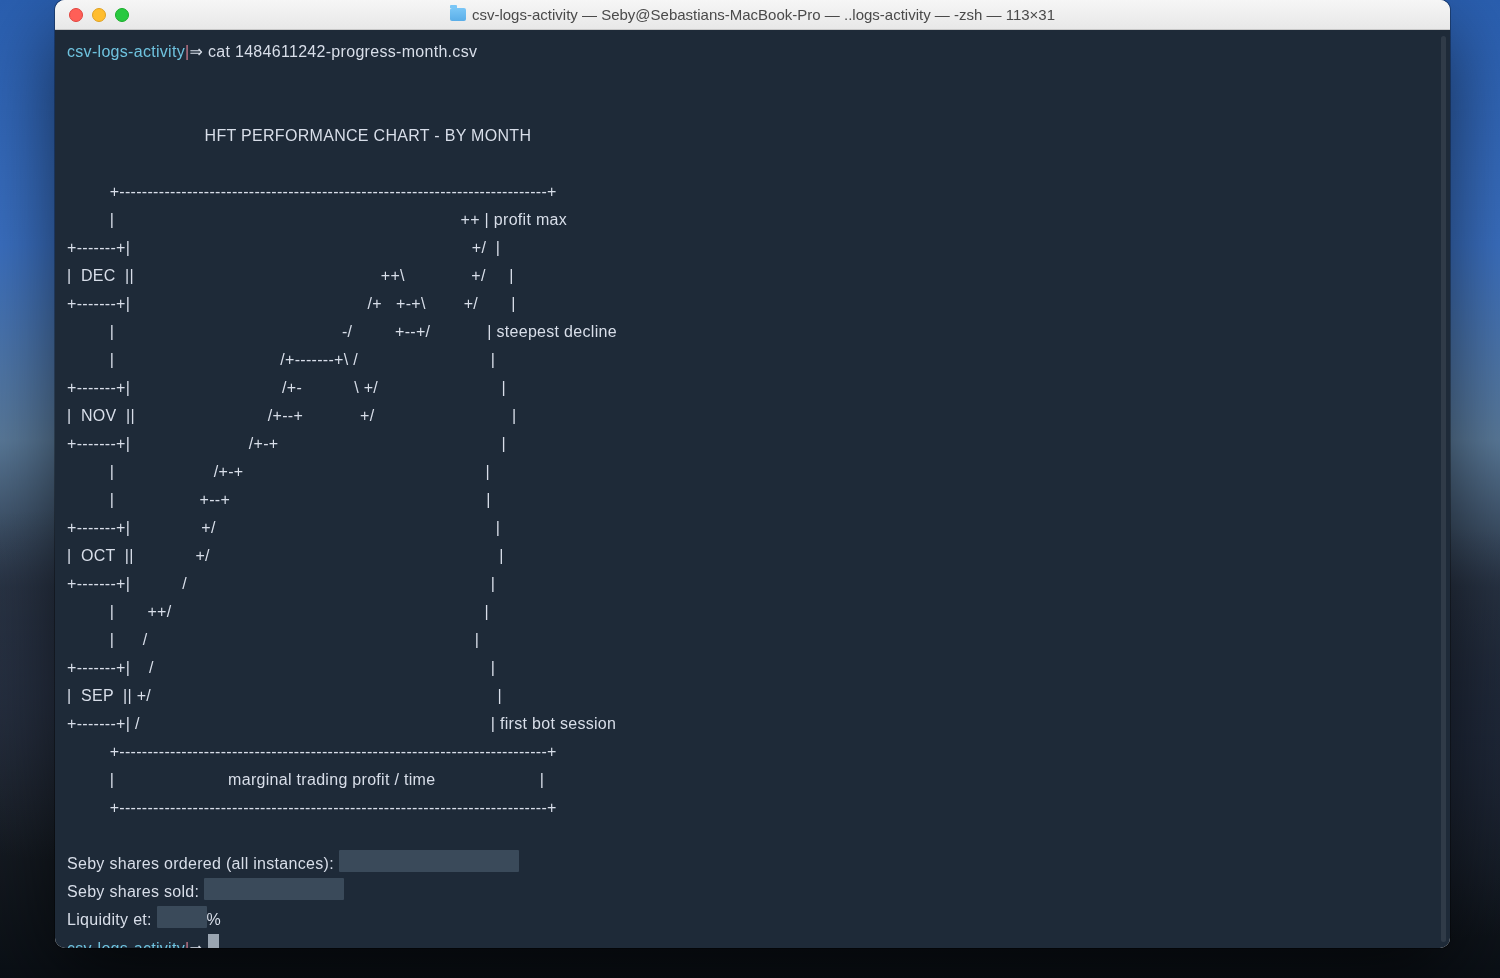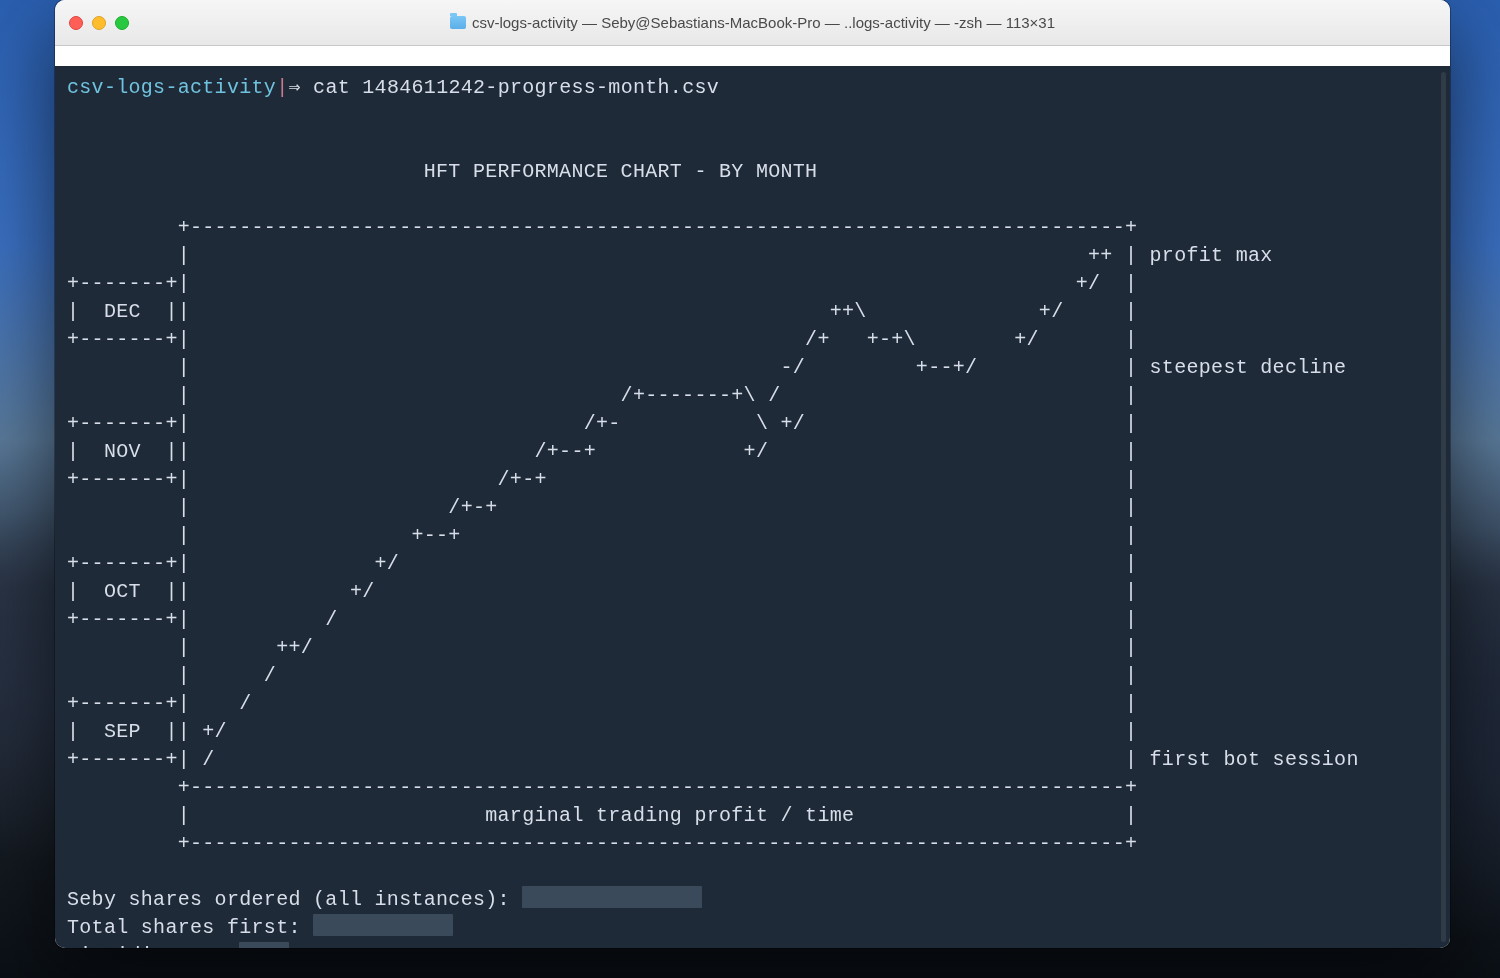--- a/index.html
+++ b/index.html
@@ -25,21 +25,21 @@
     width: 1395px;
     height: 948px;
     border-radius: 10px;
     overflow: hidden;
     box-shadow: 0 30px 80px rgba(0,0,0,0.6), 0 0 0 1px rgba(0,0,0,0.3);
     background: #fff;
     display: flex;
     flex-direction: column;
   }
   .titlebar {
-    height: 46px;
+    height: 30px;
     background: linear-gradient(to bottom, #f6f6f6 0%, #e8e8e8 100%);
     border-bottom: 1px solid #c8c8c8;
     display: flex;
     align-items: center;
     position: relative;
   }
   .traffic-lights {
     display: flex;
     gap: 9px;
     margin-left: 14px;
@@ -72,29 +72,28 @@
     top: -3px; left: 0;
     width: 7px; height: 3px;
     background: #7ac6f6;
     border-radius: 1px 1px 0 0;
   }
 
   .terminal {
     flex: 1;
     background: #1e2a38;
     padding: 8px 12px;
-    font-family: Liberation Mono, monospace;
-    font-size: 20px;
+    font-family: Liberation Sans, sans-serif;
+    font-size: 16px;
     line-height: 28px;
     color: #d8dee9;
     white-space: pre;
     overflow: hidden;
     position: relative;
     letter-spacing: 0.3px;
-    margin-top: 20px;
   }
   .terminal::after {
     content: '';
     position: absolute;
     right: 4px; top: 6px; bottom: 6px;
     width: 5px;
     background: rgba(120,130,140,0.2);
     border-radius: 3px;
   }
   .prompt-dir { color: #6fc3df; }
@@ -156,16 +155,16 @@
          |       ++/                                                                  |
          |      /                                                                     |
 +-------+|    /                                                                       |
 |  SEP  || +/                                                                         |
 +-------+| /                                                                          | first bot session
          +----------------------------------------------------------------------------+
          |                        marginal trading profit / time                      |
          +----------------------------------------------------------------------------+
 </span>
 <span>Seby shares ordered (all instances): </span><span class="redacted" style="width:180px"></span>
-<span>Total shares first: </span><span class="redacted" style="width:140px"></span>
+<span>Seby shares sold: </span><span class="redacted" style="width:140px"></span>
 <span>Liquidity et: </span><span class="redacted" style="width:50px"></span><span>%</span>
 <span class="prompt-dir">csv-logs-activity</span><span class="prompt-sep">|</span><span class="prompt-arrow">⇒</span> <span class="cursor"></span></div>
 </div>
 
 </body></html>

